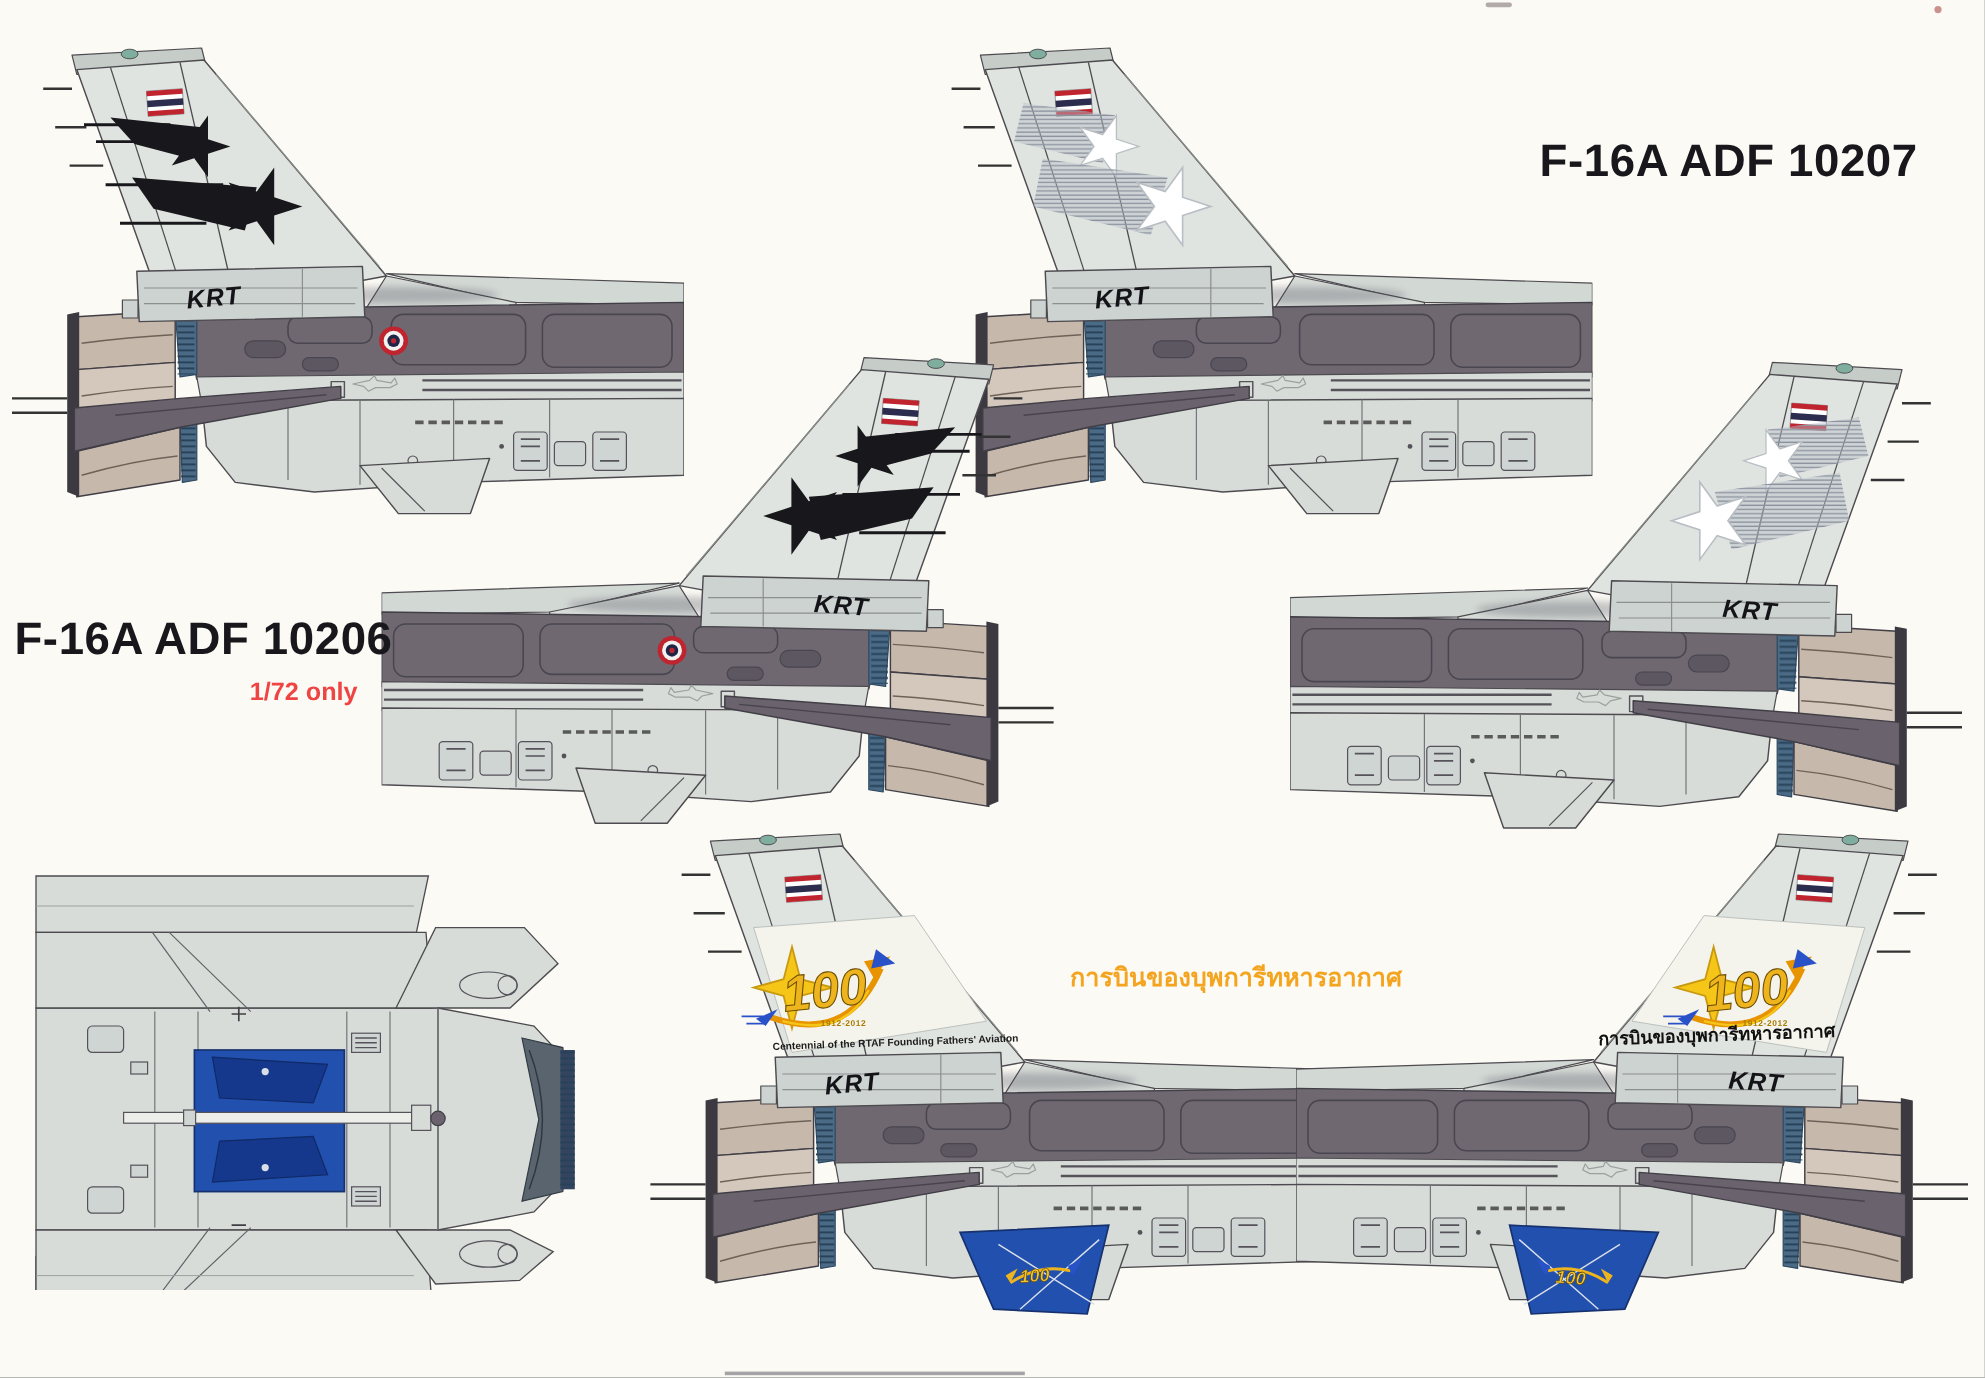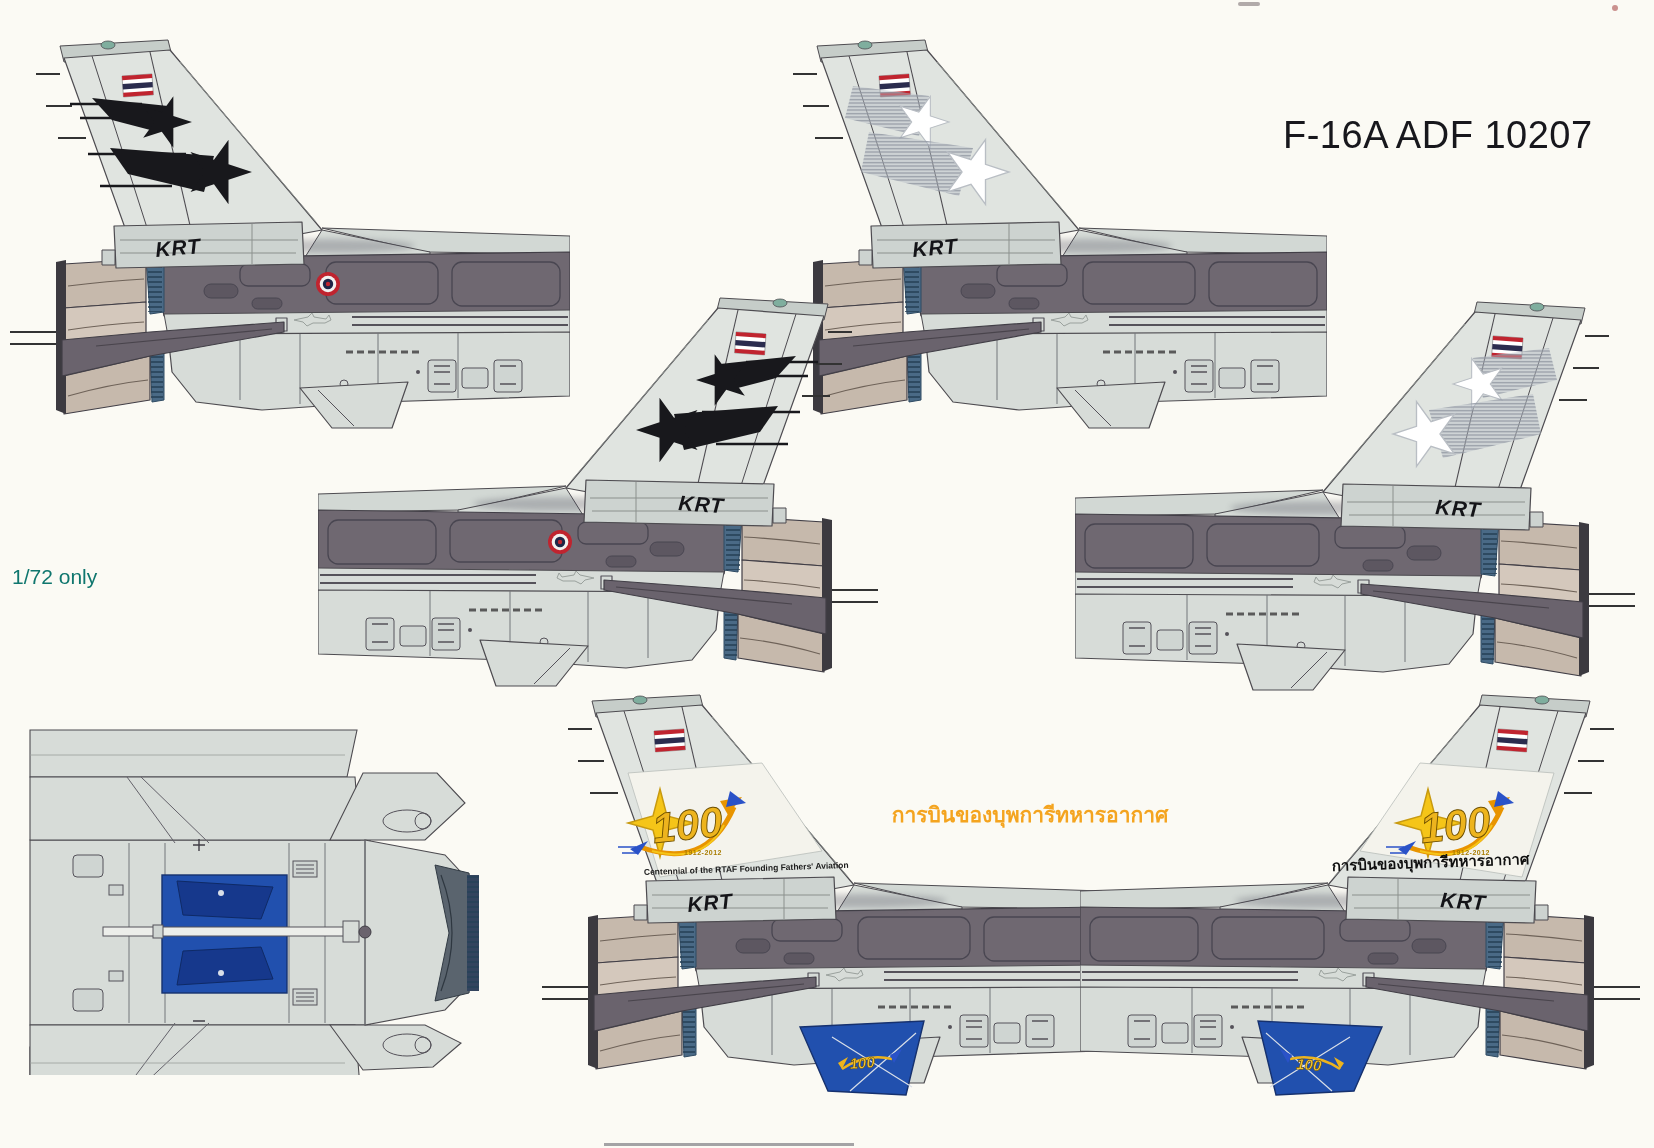--- a/index.html
+++ b/index.html
@@ -1,20 +1,20 @@
 <!DOCTYPE html>
 <html><head>
 <meta charset="utf-8">
 <style>
   html,body{margin:0;padding:0;background:#888;}
   #canvas{position:relative;width:1654px;height:1148px;background:#fbfaf4;overflow:hidden;
           font-family:"Liberation Sans",sans-serif;}
   .drawing{position:absolute;}
-  .biglabel{position:absolute;font-weight:normal;font-size:38px;color:#17171c;letter-spacing:0.5px;white-space:nowrap;}
-  .smalllabel{position:absolute;font-weight:normal;font-size:21px;color:#0f766e;text-align:left;}
+  .biglabel{position:absolute;font-weight:bold;font-size:38px;color:#17171c;letter-spacing:0.5px;white-space:nowrap;}
+  .smalllabel{position:absolute;font-weight:bold;font-size:21px;color:#ef4444;text-align:right;}
   .thailabel{position:absolute;font-weight:bold;font-size:21px;color:#f4a41f;text-align:center;white-space:nowrap;}
   .artifact{position:absolute;background:#3a3a44;opacity:.45;}
   .speck{position:absolute;border-radius:50%;}
   svg text{font-family:"Liberation Sans",sans-serif;}
   .krt{font-weight:bold;font-style:italic;font-size:21px;fill:#141418;letter-spacing:1px;}
   .cent-en{font-weight:bold;font-size:8.5px;fill:#1c1c1c;}
   .cent-th{font-weight:bold;font-size:15px;fill:#101010;}
   .num100{font-weight:bold;font-style:italic;font-size:42px;fill:#edb41e;stroke:#6b4e00;stroke-width:.9px;}
   .num100s{font-weight:bold;font-style:italic;font-size:15px;fill:#f3c52e;stroke:#5d4300;stroke-width:.5px;}
   .years{font-weight:bold;font-size:7px;fill:#a87c00;letter-spacing:.5px;}
@@ -275,20 +275,21 @@
   <rect x="84" y="256" width="14" height="10" fill="#cfd5d2" stroke="#55525a"></rect>
   <ellipse cx="382" cy="106" rx="24" ry="11" fill="none" stroke="#55525a"></ellipse>
   <circle cx="398" cy="106" r="8" fill="none" stroke="#55525a"></circle>
   <ellipse cx="382" cy="330" rx="24" ry="11" fill="none" stroke="#55525a"></ellipse>
   <circle cx="398" cy="330" r="8" fill="none" stroke="#55525a"></circle>
   <path d="M168,130 h12 M174,124 v12 M168,306 h12" stroke="#413e46" stroke-width="1.4"></path>
 </svg>
 
 <div class="biglabel" style="left:1283px;top:114px">F-16A ADF 10207</div>
 
+<div class="biglabel" style="left:12px;top:512px">F-16A ADF 10206</div>
 <div class="smalllabel" style="left:12px;top:565px;width:286px">1/72 only</div>
 
 <div class="thailabel" style="left:880px;top:798px;width:300px">การบินของบุพการีทหารอากาศ</div>
 
 <div class="artifact" style="left:604px;top:1143px;width:250px;height:3px"></div>
 <div class="speck" style="left:1612px;top:5px;width:6px;height:6px;background:#a33a3a;opacity:.55"></div>
 <div class="speck" style="left:1238px;top:2px;width:22px;height:4px;background:#44323a;opacity:.4;border-radius:2px"></div>
 
 </div>
 

